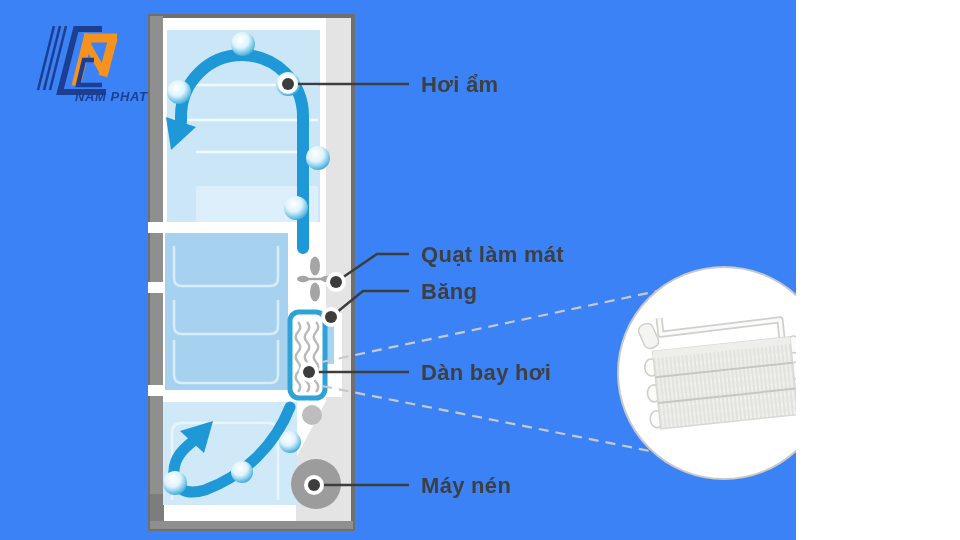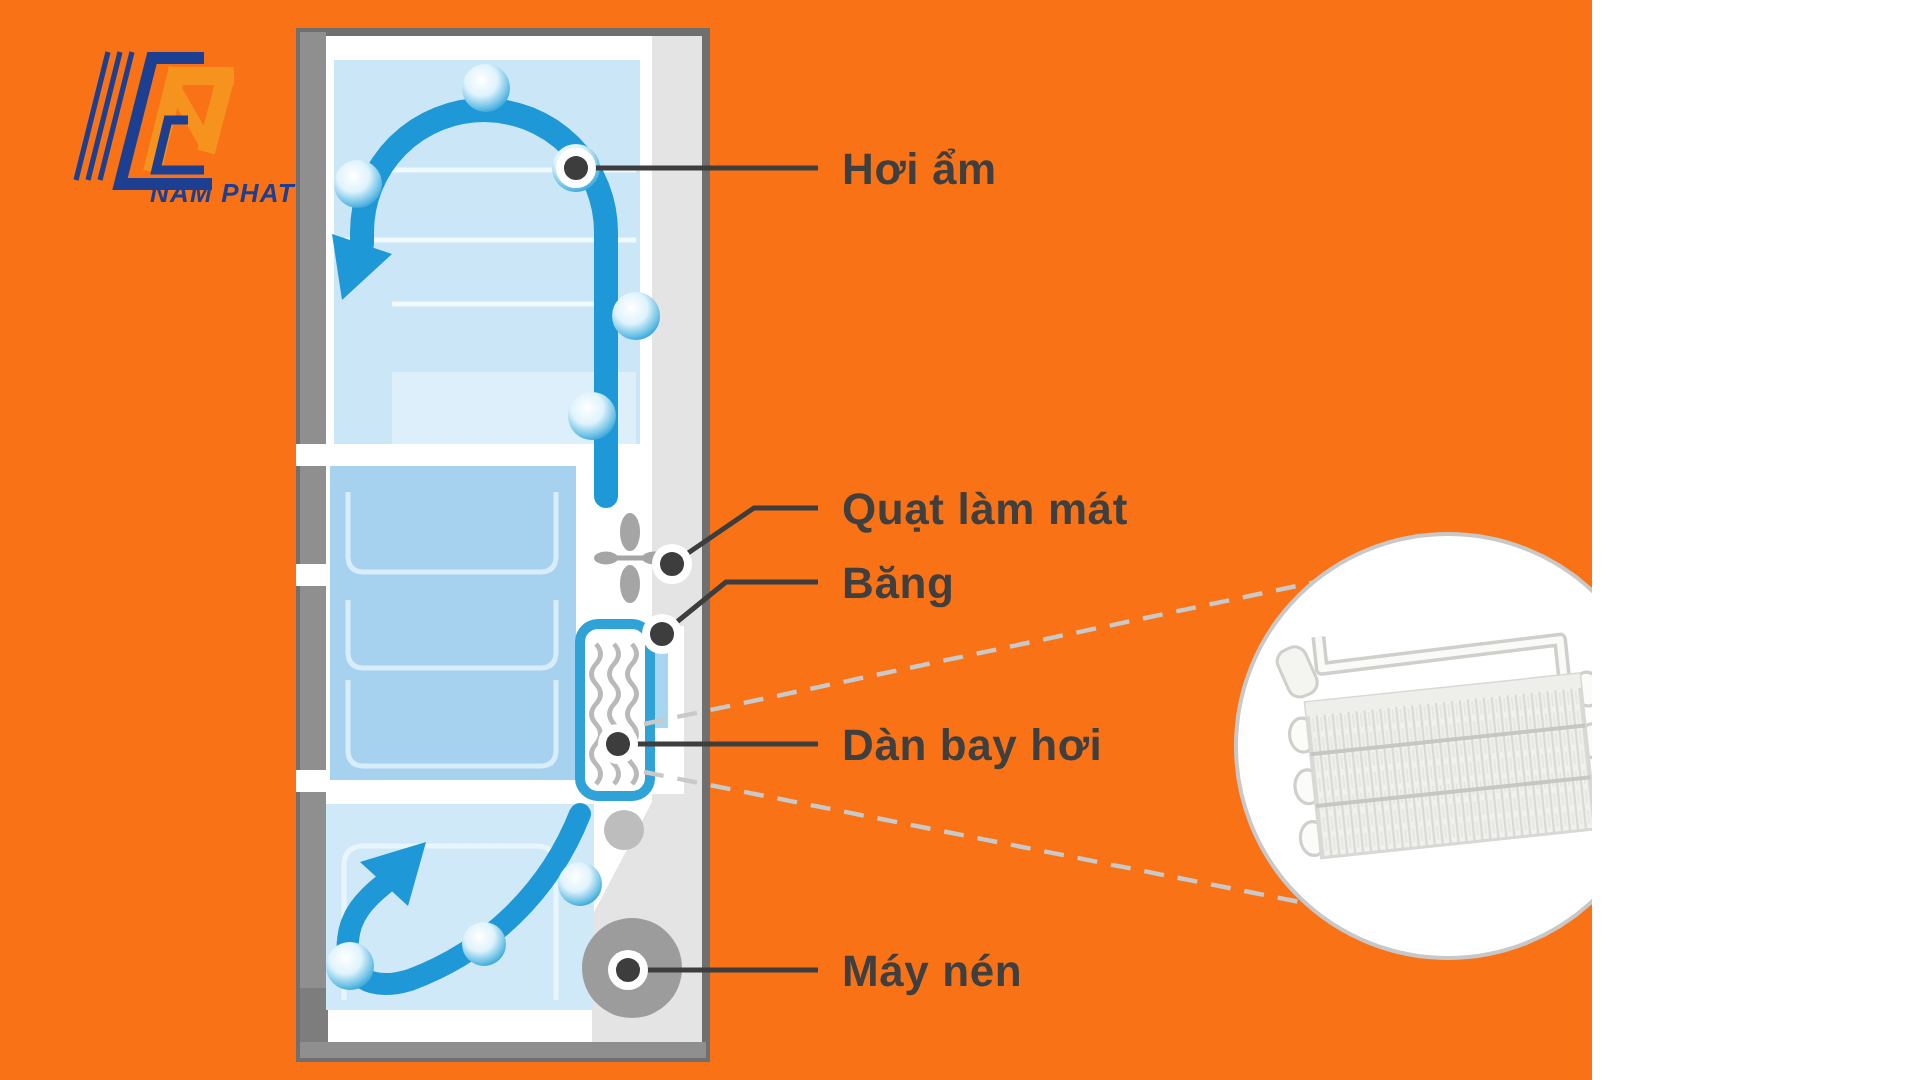--- a/index.html
+++ b/index.html
@@ -1,17 +1,17 @@
 <!DOCTYPE html>
 <html><head>
 <meta charset="utf-8">
 <style>
   html,body{margin:0;padding:0;background:#ffffff;}
   .canvas{
-    position:relative;width:796px;height:540px;background:#f97316;overflow:hidden;
+    position:relative;width:796px;height:540px;background:#3b82f6;overflow:hidden;
     font-family:"Liberation Sans",sans-serif;
   }
   .canvas svg{position:absolute;left:0;top:0;}
   .callout-label{
     font-family:"Liberation Sans",sans-serif;
     font-size:22px;font-weight:bold;fill:#3f3f3f;letter-spacing:.3px;
   }
   .logo-text{
     font-family:"Liberation Sans",sans-serif;
     font-size:13px;font-weight:bold;font-style:italic;fill:#1d3f91;letter-spacing:.6px;

